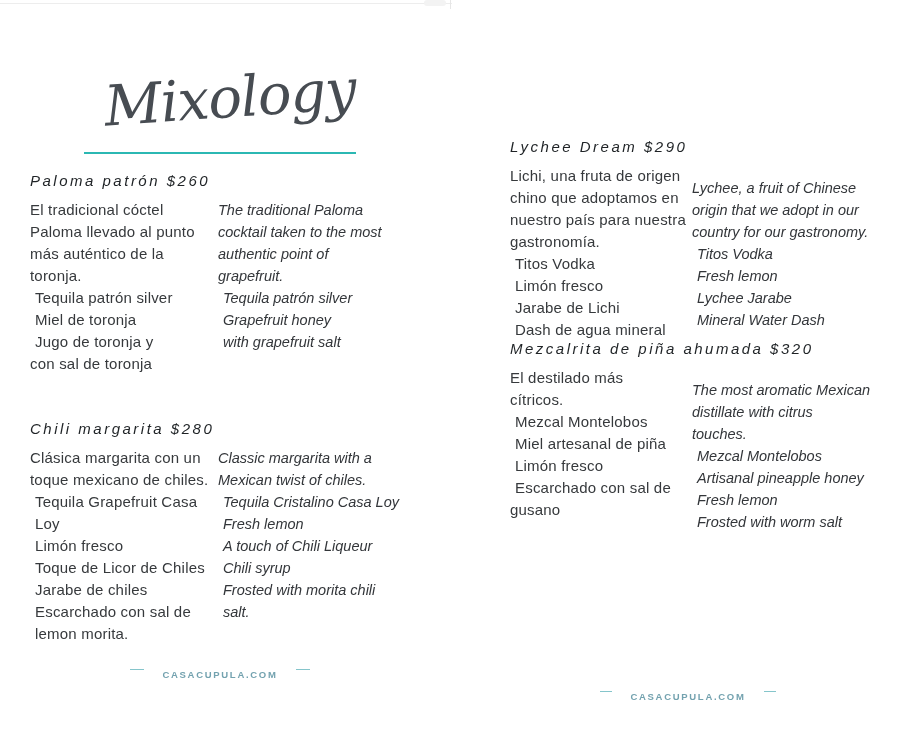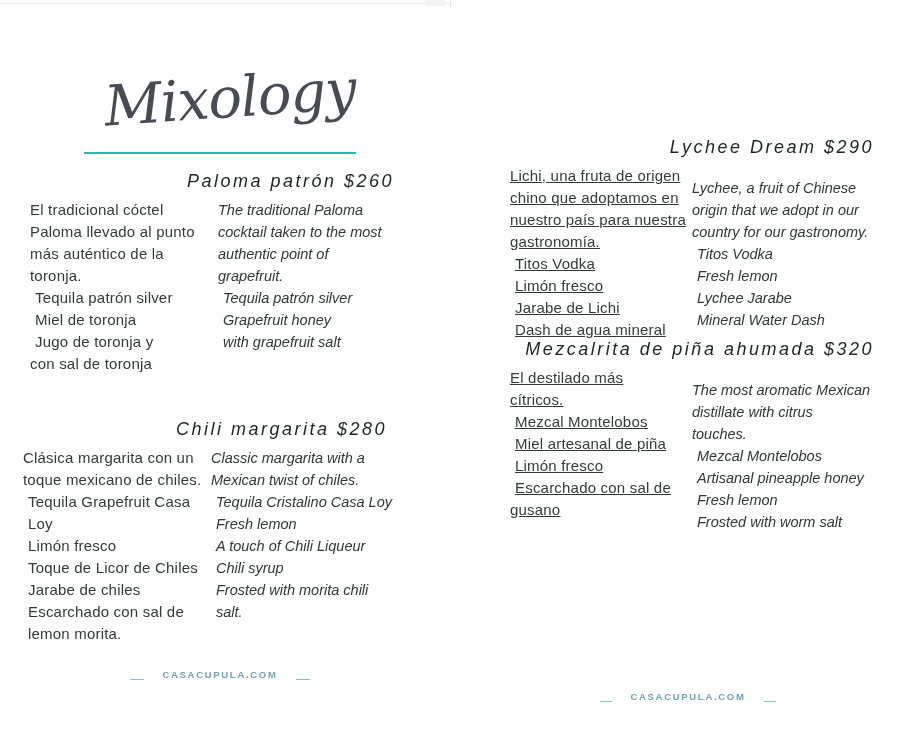--- a/index.html
+++ b/index.html
@@ -22,38 +22,38 @@
     letter-spacing:-1px;
   }
   .title-underline{
     position:absolute;left:84px;top:152px;width:272px;height:2px;
     background:#2bb8b3;
   }
 
   .menu-section{position:absolute;}
   .item-heading{
     margin:0 0 7px 0;
-    font-size:18px;line-height:22px;font-style:italic;font-weight:normal;
-    letter-spacing:2.5px;color:#1f2326;white-space:nowrap;text-align:right;
+    font-size:15px;line-height:22px;font-style:italic;font-weight:normal;
+    letter-spacing:2.5px;color:#1f2326;white-space:nowrap;
   }
   .cols{display:flex;}
   .col{font-size:15px;line-height:22px;}
   .col .ln{white-space:nowrap;}
   .col .ind{padding-left:5px;}
   .col.es{letter-spacing:0.2px;color:#36393c;}
   .col.en{font-style:italic;font-size:14.5px;color:#33363a;}
 
   
   .left-page .col.es{width:188px;}
   .left-page .col.en{width:176px;}
-  .right-page .col.es{width:182px;text-decoration:underline;}
+  .right-page .col.es{width:182px;}
   .right-page .col.en{width:182px;margin-top:12px;}
 
   .site-footer{
-    position:absolute;display:flex;align-items:flex-end;justify-content:center;gap:18px;
+    position:absolute;display:flex;align-items:flex-start;justify-content:center;gap:18px;
   }
   .footer-text{
     font-size:9.5px;letter-spacing:1.7px;color:#73a2af;font-weight:bold;
   }
   .footer-dash{width:33px;height:1px;background:#85c5cb;}
 </style>
 </head>
 <body>
 
 <div class="page-edge-top"></div>
@@ -83,21 +83,21 @@
         <div class="ln">cocktail taken to the most</div>
         <div class="ln">authentic point of</div>
         <div class="ln">grapefruit.</div>
         <div class="ln ind">Tequila patrón silver</div>
         <div class="ln ind">Grapefruit honey</div>
         <div class="ln ind">with grapefruit salt</div>
       </div>
     </div>
   </section>
 
-  <section class="menu-section" style="left:23px;top:418px;">
+  <section class="menu-section" style="left:30px;top:418px;">
     <h2 class="item-heading">Chili margarita $280</h2>
     <div class="cols">
       <div class="col es">
         <div class="ln">Clásica margarita con un</div>
         <div class="ln">toque mexicano de chiles.</div>
         <div class="ln ind">Tequila Grapefruit Casa</div>
         <div class="ln ind">Loy</div>
         <div class="ln ind">Limón fresco</div>
         <div class="ln ind">Toque de Licor de Chiles</div>
         <div class="ln ind">Jarabe de chiles</div>

